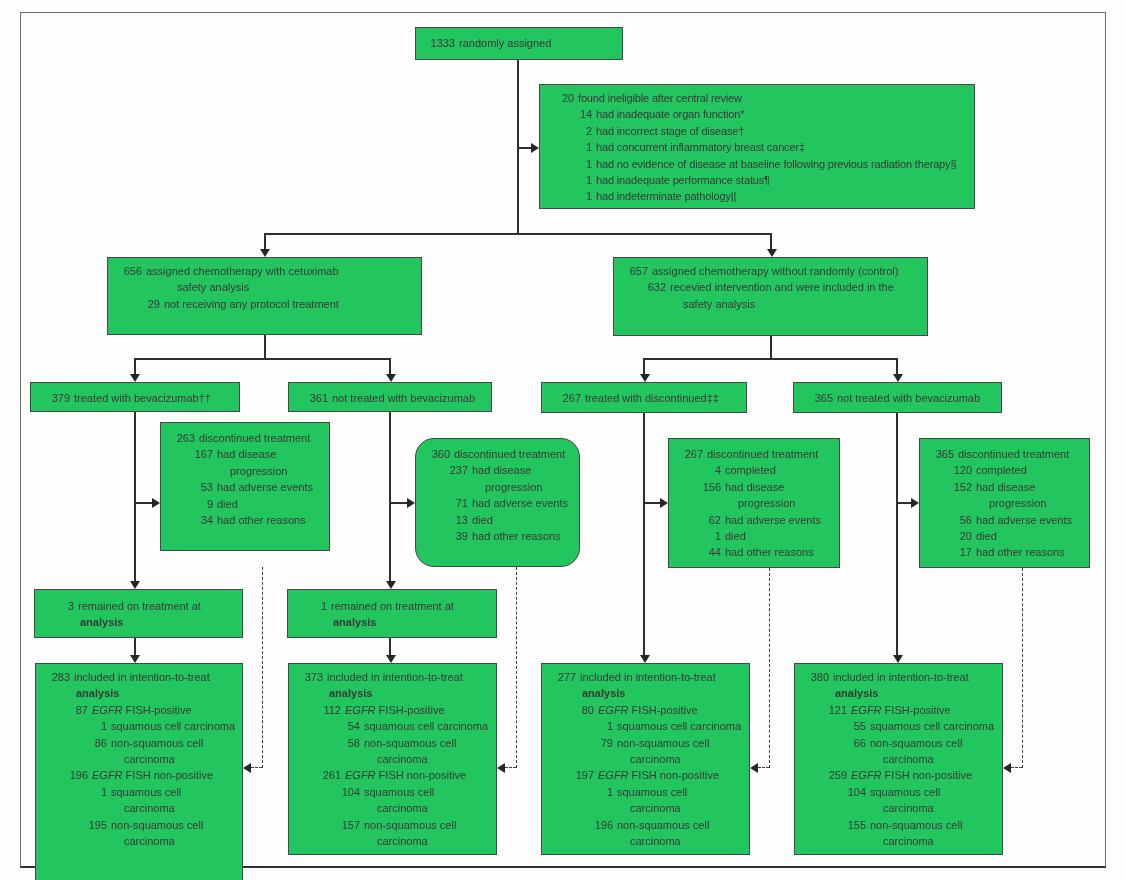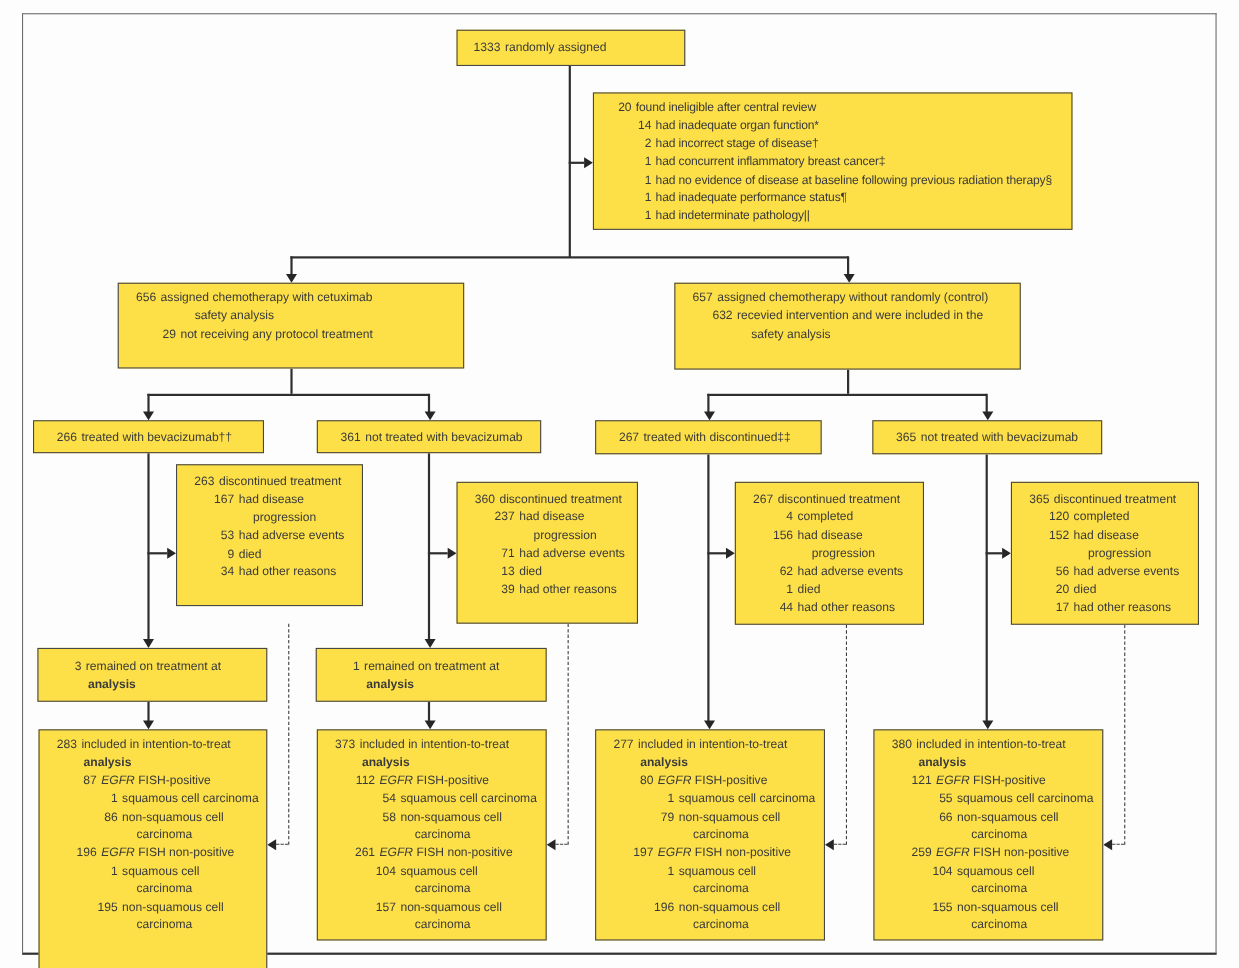--- a/index.html
+++ b/index.html
@@ -1,20 +1,20 @@
 <!DOCTYPE html>
 <html><head>
 <meta charset="utf-8">
 <style>
   html,body{margin:0;padding:0;background:#ffffff;}
   .canvas{position:relative;width:1126px;height:880px;background:#fdfdfd;overflow:hidden;
           font-family:"Liberation Sans",sans-serif;color:#3a3a3a;}
   .frame{position:absolute;left:20px;top:12px;width:1086px;height:856px;
          border:1px solid #6e6e6e;border-bottom:2px solid #303030;box-sizing:border-box;}
-  .box{position:absolute;background:#fde047;border:1px solid #474747;box-sizing:border-box;
+  .box{position:absolute;background:#22c55e;border:1px solid #474747;box-sizing:border-box;
        font-size:11px;line-height:16.4px;padding:5px 4px 0 8px;z-index:3;}
   .box.single{padding-top:7px;padding-left:13px;}
   .box.tight{letter-spacing:-0.15px;}
   .line{display:flex;}
   .num{flex:none;text-align:right;margin-right:4px;white-space:pre;}
   .num.l0{width:26px;}
   .num.l1{width:44px;}
   .num.l2{width:63px;}
   .txt{white-space:normal;}
   .line.cont .txt{padding-left:13px;}
@@ -152,21 +152,21 @@
         <span class="txt">recevied intervention and were included in the</span>
       </div>
       <div class="line lvl1 cont">
         <span class="num l1"></span>
         <span class="txt">safety analysis</span>
       </div>
     </div>
 
   <div class="box single" style="left:30px;top:382px;width:210px;height:30px;">
       <div class="line lvl0">
-        <span class="num l0">266</span>
+        <span class="num l0">379</span>
         <span class="txt">treated with bevacizumab††</span>
       </div>
     </div>
 
   <div class="box single" style="left:288px;top:382px;width:204px;height:30px;">
       <div class="line lvl0">
         <span class="num l0">361</span>
         <span class="txt">not treated with bevacizumab</span>
       </div>
     </div>
@@ -205,21 +205,21 @@
       <div class="line lvl1">
         <span class="num l1">9</span>
         <span class="txt">died</span>
       </div>
       <div class="line lvl1">
         <span class="num l1">34</span>
         <span class="txt">had other reasons</span>
       </div>
     </div>
 
-  <div class="box" style="left:415px;top:438px;width:165px;height:129px;padding-top:7px;">
+  <div class="box" style="left:415px;top:438px;width:165px;height:129px;padding-top:7px;border-radius:19px;">
       <div class="line lvl0">
         <span class="num l0">360</span>
         <span class="txt">discontinued treatment</span>
       </div>
       <div class="line lvl1">
         <span class="num l1">237</span>
         <span class="txt">had disease</span>
       </div>
       <div class="line lvl1 cont">
         <span class="num l1"></span>

